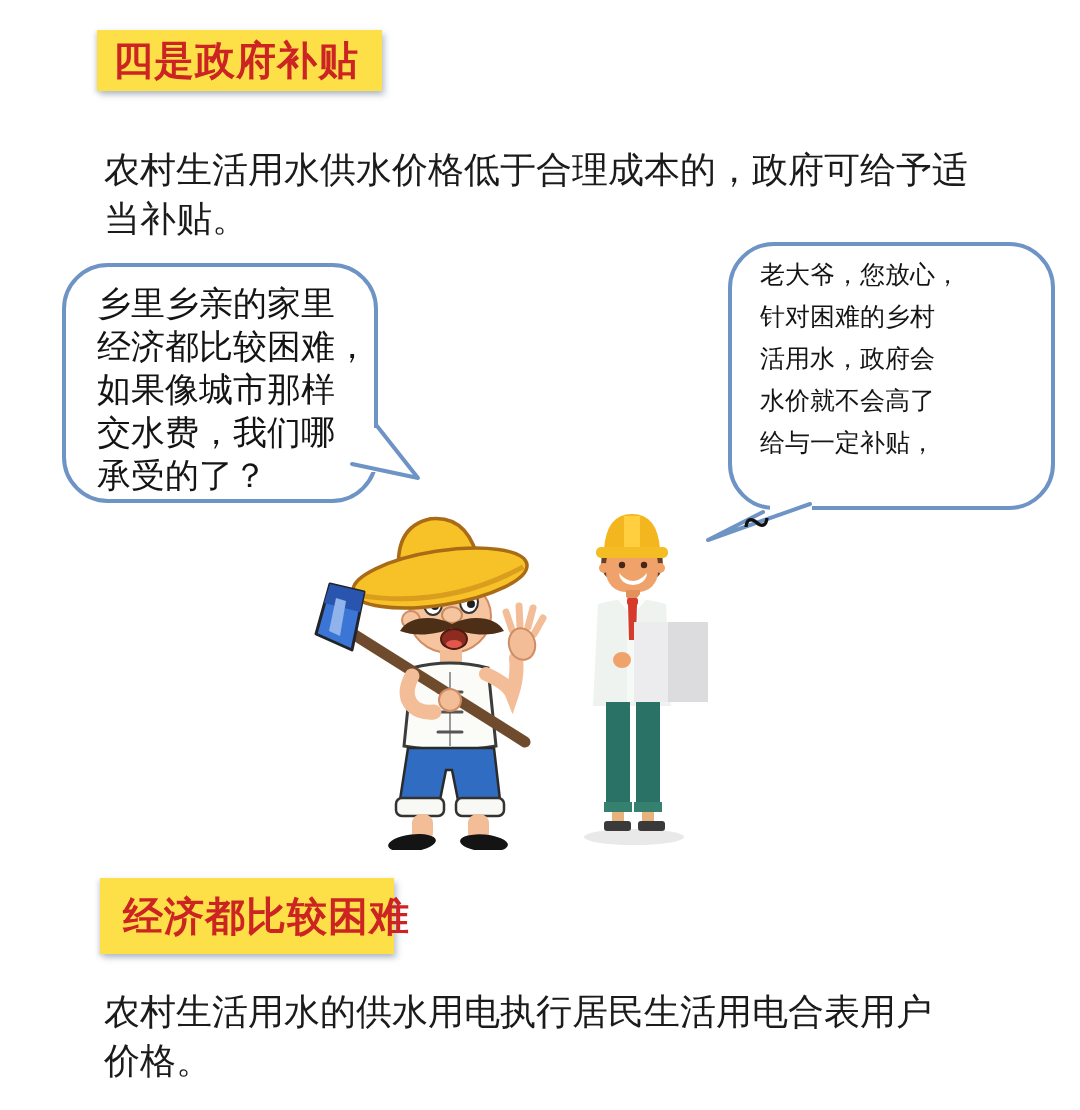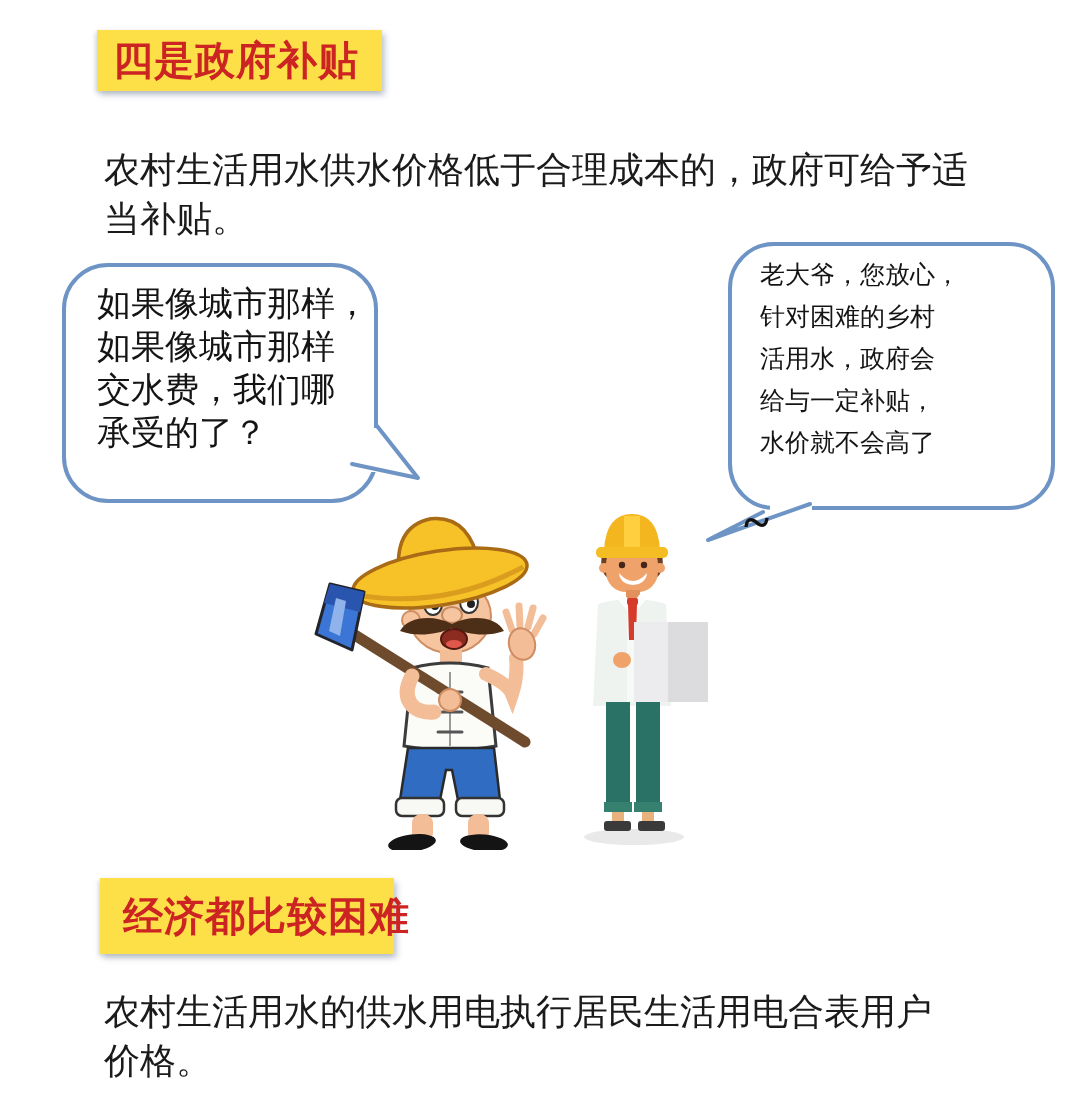--- a/index.html
+++ b/index.html
@@ -46,34 +46,35 @@
   <span class="h-label">四是政府补贴</span>
 </div>
 
 <div class="para" style="left:104px;top:146px;">
   <div class="tl">农村生活用水供水价格低于合理成本的，政府可给予适</div>
   <div class="tl">当补贴。</div>
 </div>
 
 <div class="bubble bubble-left" style="left:62px;top:263px;width:316px;height:240px;">
   <div class="txt">
-    <div class="tl">如果像城市那样，</div>
+    <div class="tl">乡里乡亲的家里</div>
+    <div class="tl">经济都比较困难，</div>
     <div class="tl">如果像城市那样</div>
     <div class="tl">交水费，我们哪</div>
     <div class="tl">承受的了？</div>
   </div>
 </div>
 
 <div class="bubble bubble-right" style="left:728px;top:242px;width:327px;height:268px;">
   <div class="txt">
     <div class="tl">老大爷，您放心，</div>
     <div class="tl">针对困难的乡村</div>
     <div class="tl">活用水，政府会</div>
+    <div class="tl">水价就不会高了</div>
     <div class="tl">给与一定补贴，</div>
-    <div class="tl">水价就不会高了</div>
   </div>
 </div>
 
 <svg class="abs tail-layer" viewBox="0 0 1080 1110">
 
   <rect x="367" y="428" width="16" height="44" fill="#ffffff"></rect>
   <path d="M 377,426 L 418,478 L 352,464" fill="#ffffff" stroke="#6e94c6" stroke-width="4" stroke-linejoin="round" stroke-linecap="round"></path>
 
   <rect x="770" y="503" width="42" height="9" fill="#ffffff"></rect>
   <path d="M 810,504 L 708,540 L 763,512" fill="#ffffff" stroke="#6e94c6" stroke-width="4" stroke-linejoin="round" stroke-linecap="round"></path>

